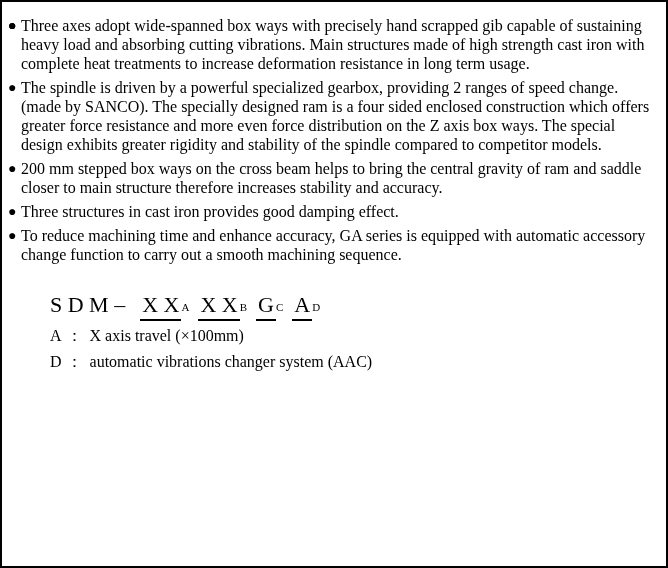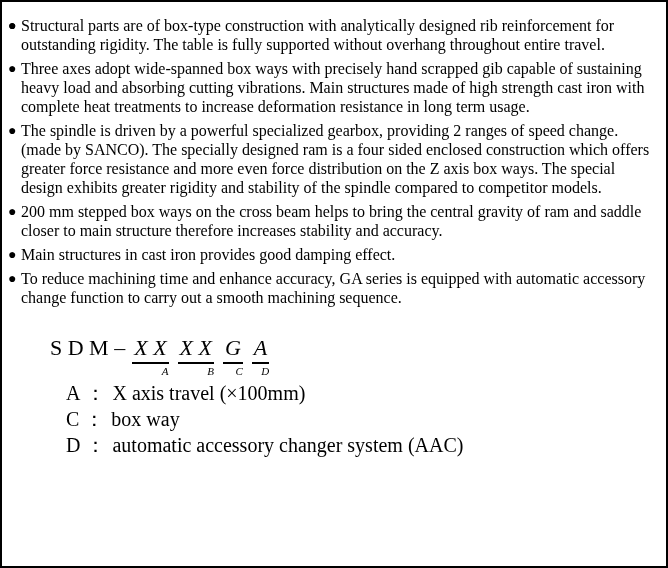--- a/index.html
+++ b/index.html
@@ -34,76 +34,74 @@
   }
 
   .formula {
     margin: 28px 0 2px 42px;
     display: flex;
     align-items: flex-start;
   }
   .formula .prefix {
     font-size: 22px;
     line-height: 26px;
-    margin-right: 7px;
+    margin-right: 15px;
     white-space: pre;
   }
   .formula .group {
     display: inline-flex;
-    flex-direction: column;
-    align-items: flex-end;
+    flex-direction: row;
+    align-items: center;
     margin-right: 9px;
-    font-style: italic;
   }
   .formula .chars {
     font-size: 22px;
     line-height: 26px;
     padding: 0 2px 1px 2px;
     border-bottom: 2px solid #000000;
     white-space: pre;
   }
   .formula .glabel {
     font-size: 11px;
     line-height: 13px;
     margin-top: 1px;
   }
 
   .legend { margin-left: 42px; }
-  .legend-row { font-size: 20px; line-height: 26px; margin-left: 16px; }
+  .legend-row { font-size: 16px; line-height: 26px; }
   .legend-row .sep { margin: 0 7px 0 5px; }
 </style>
 </head>
 <body>
 
 <div class="page">
   <div class="content">
 
     <ul class="bullets">
       <li>
         <span class="bullet">●</span>
       </li>
       <li>
         <span class="bullet">●</span>
-        <span>Structural parts are of box-type construction with analytically designed rib reinforcement for outstanding rigidity. The table is fully supported without overhang throughout entire travel.</span>
       </li>
       <li>
         <span class="bullet">●</span>
         <span>Three axes adopt wide-spanned box ways with precisely hand scrapped gib capable of sustaining heavy load and absorbing cutting vibrations. Main structures made of high strength cast iron with complete heat treatments to increase deformation resistance in long term usage.</span>
       </li>
       <li>
         <span class="bullet">●</span>
         <span>The spindle is driven by a powerful specialized gearbox, providing 2 ranges of speed change. (made by SANCO). The specially designed ram is a four sided enclosed construction which offers greater force resistance and more even force distribution on the Z axis box ways. The special design exhibits greater rigidity and stability of the spindle compared to competitor models.</span>
       </li>
       <li>
         <span class="bullet">●</span>
         <span>200 mm stepped box ways on the cross beam helps to bring the central gravity of ram and saddle closer to main structure therefore increases stability and accuracy.</span>
       </li>
       <li>
         <span class="bullet">●</span>
-        <span>Main structures in cast iron provides good damping effect.</span>
+        <span>Three structures in cast iron provides good damping effect.</span>
       </li>
       <li>
         <span class="bullet">●</span>
         <span>To reduce machining time and enhance accuracy, GA series is equipped with automatic accessory change function to carry out a smooth machining sequence.</span>
       </li>
     </ul>
 
     <div class="formula">
       <span class="prefix">S D M –</span>
       <span class="group">
@@ -122,21 +120,18 @@
         <span class="chars">A</span>
         <span class="glabel">D</span>
       </span>
     </div>
 
     <div class="legend">
       <div class="legend-row">
         <span>A</span><span class="sep">：</span><span>X axis travel (×100mm)</span>
       </div>
       <div class="legend-row">
-        <span>C</span><span class="sep">：</span><span>box way</span>
-      </div>
-      <div class="legend-row">
-        <span>D</span><span class="sep">：</span><span>automatic accessory changer system (AAC)</span>
+        <span>D</span><span class="sep">：</span><span>automatic vibrations changer system (AAC)</span>
       </div>
     </div>
 
   </div>
 </div>
 
 </body></html>

